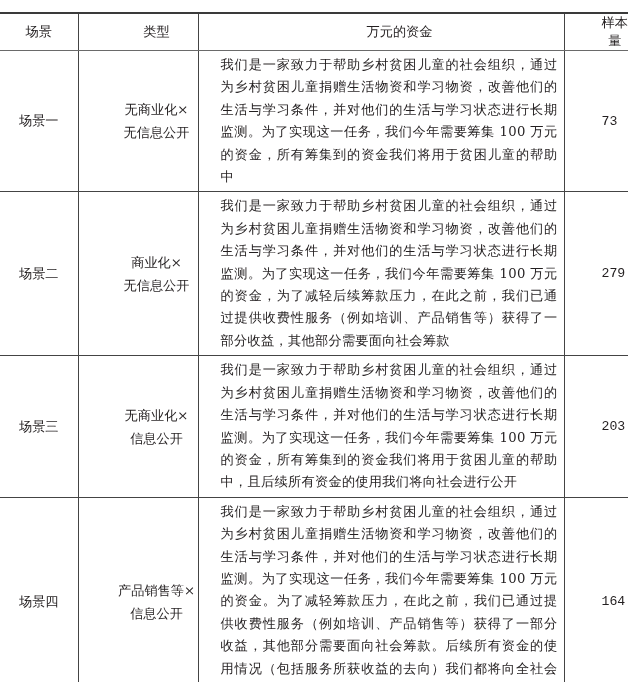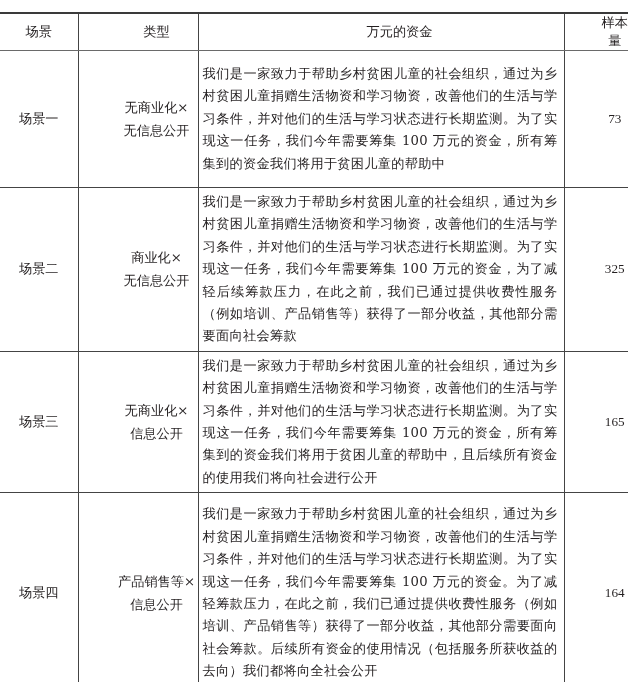--- a/index.html
+++ b/index.html
@@ -9,22 +9,22 @@
           table-layout:fixed; font-size:13.2px; }
   col.c1 { width:78px; } col.c2 { width:120px; } col.c3 { width:366px; } col.c4 { width:64px; }
   th, td { padding:0; vertical-align:middle; }
   thead tr { height:29px; }
   thead th { font-weight:normal; text-align:center; border-top:2px solid #3a3a3a; border-bottom:1.5px solid #6a6a6a; }
   tbody td { border-bottom:1.2px solid #444; }
   tbody tr:last-child td { border-bottom:2px solid #555; }
   th + th, td + td { border-left:1.2px solid #444;padding-left:37px; }
   .center { text-align:center; }
   .type { line-height:23px; }
-  .desc { text-align:justify; padding:3px 6px 3px 4px; line-height:22.4px; letter-spacing:0.3px; }
-  .num { text-align:center; font-family:Liberation Serif, serif; }
+  .desc { text-align:justify; padding:3px 6px 3px 22px; line-height:22.4px; letter-spacing:0.3px; }
+  .num { text-align:left; font-family:Liberation Mono, monospace; }
   tr.r1 { height:137px; } tr.r2 { height:157px; } tr.r3 { height:135px; } tr.r4 { height:201px; }
 </style>
 </head>
 <body>
 
 <table>
   <colgroup>
       <col class="c1">
       <col class="c2">
       <col class="c3">
@@ -48,30 +48,30 @@
       <td class="desc">我们是一家致力于帮助乡村贫困儿童的社会组织，通过为乡村贫困儿童捐赠生活物资和学习物资，改善他们的生活与学习条件，并对他们的生活与学习状态进行长期监测。为了实现这一任务，我们今年需要筹集 100 万元的资金，所有筹集到的资金我们将用于贫困儿童的帮助中</td>
       <td class="num">73</td>
     </tr>
     <tr class="r2">
       <td class="center">场景二</td>
       <td class="center type">
         <div>商业化×</div>
         <div>无信息公开</div>
       </td>
       <td class="desc">我们是一家致力于帮助乡村贫困儿童的社会组织，通过为乡村贫困儿童捐赠生活物资和学习物资，改善他们的生活与学习条件，并对他们的生活与学习状态进行长期监测。为了实现这一任务，我们今年需要筹集 100 万元的资金，为了减轻后续筹款压力，在此之前，我们已通过提供收费性服务（例如培训、产品销售等）获得了一部分收益，其他部分需要面向社会筹款</td>
-      <td class="num">325</td>
+      <td class="num">279</td>
     </tr>
     <tr class="r3">
       <td class="center">场景三</td>
       <td class="center type">
         <div>无商业化×</div>
         <div>信息公开</div>
       </td>
       <td class="desc">我们是一家致力于帮助乡村贫困儿童的社会组织，通过为乡村贫困儿童捐赠生活物资和学习物资，改善他们的生活与学习条件，并对他们的生活与学习状态进行长期监测。为了实现这一任务，我们今年需要筹集 100 万元的资金，所有筹集到的资金我们将用于贫困儿童的帮助中，且后续所有资金的使用我们将向社会进行公开</td>
-      <td class="num">165</td>
+      <td class="num">203</td>
     </tr>
     <tr class="r4">
       <td class="center">场景四</td>
       <td class="center type">
         <div>产品销售等×</div>
         <div>信息公开</div>
       </td>
       <td class="desc">我们是一家致力于帮助乡村贫困儿童的社会组织，通过为乡村贫困儿童捐赠生活物资和学习物资，改善他们的生活与学习条件，并对他们的生活与学习状态进行长期监测。为了实现这一任务，我们今年需要筹集 100 万元的资金。为了减轻筹款压力，在此之前，我们已通过提供收费性服务（例如培训、产品销售等）获得了一部分收益，其他部分需要面向社会筹款。后续所有资金的使用情况（包括服务所获收益的去向）我们都将向全社会公开</td>
       <td class="num">164</td>
     </tr>

